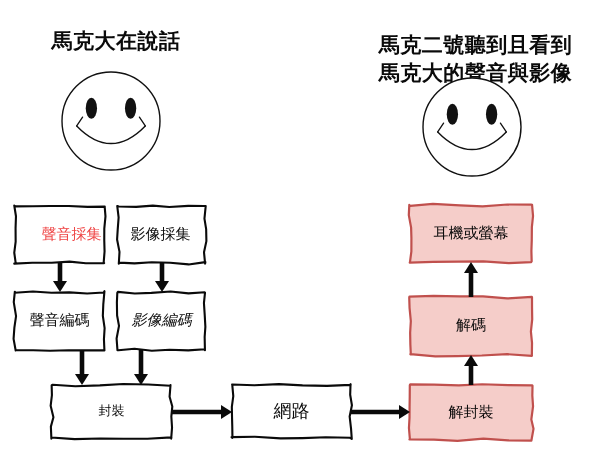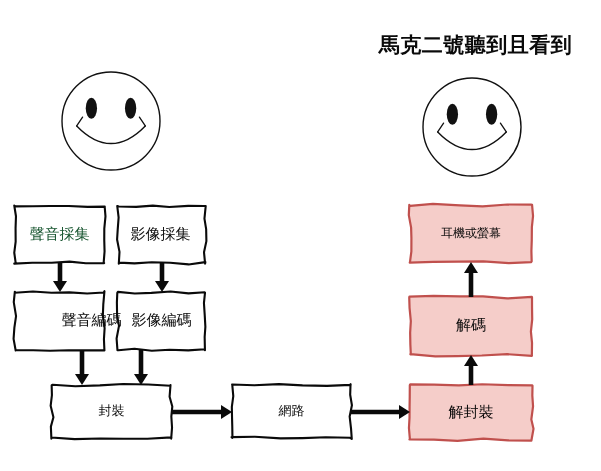--- a/index.html
+++ b/index.html
@@ -54,23 +54,27 @@
     text-align: center;
     pointer-events: none;
   }
   svg { display: block; }
 </style>
 </head>
 <body>
 
 <div id="stage">
 
+  <div class="title-text" id="title-left">
+    <span class="title-line">馬克大在說話</span>
+  </div>
 
   <div class="title-text" id="title-right">
     <span class="title-line">馬克二號聽到且看到</span>
+    <span class="title-line">馬克大的聲音與影像</span>
   </div>
 
   <svg id="gfx" width="601" height="471" viewBox="0 0 601 471" style="position:absolute;left:0;top:0;">
       <g>
         <circle cx="111" cy="121" r="49" fill="#ffffff" stroke="#111111" stroke-width="1.4"></circle>
         <ellipse cx="91.4" cy="108.26" rx="5.635000000000001" ry="10.535" fill="#111111"></ellipse>
         <ellipse cx="130.6" cy="108.26" rx="5.635000000000001" ry="10.535" fill="#111111"></ellipse>
         <path d="M 76.7 125.9 Q 111 161.18 145.3 125.9" fill="none" stroke="#111111" stroke-width="1.4" stroke-linecap="round"></path>
         <path d="M 76.7 125.9 L 82.58 117.08000000000001" fill="none" stroke="#111111" stroke-width="1.3" stroke-linecap="round"></path>
         <path d="M 145.3 125.9 L 139.42000000000002 117.08000000000001" fill="none" stroke="#111111" stroke-width="1.3" stroke-linecap="round"></path>
@@ -120,24 +124,24 @@
         <line x1="471" y1="385" x2="471" y2="366" stroke="#0a0a0a" stroke-width="4.6" stroke-linecap="butt"></line>
         <polygon points="464,366 478,366 471,355" fill="#0a0a0a"></polygon>
       </g>
       <g>
         <line x1="471" y1="297" x2="471" y2="273" stroke="#0a0a0a" stroke-width="4.6" stroke-linecap="butt"></line>
         <polygon points="464,273 478,273 471,262" fill="#0a0a0a"></polygon>
       </g>
     </svg>
 
   <div id="labels">
-      <div class="box-label" style="left: 15px; top: 222.8px; width: 89px; font-size: 15px; line-height: 22.5px; color: #14532d;">聲音採集</div>
+      <div class="box-label" style="left: 15px; top: 222.8px; width: 89px; font-size: 15px; line-height: 22.5px; color: #ef4444; padding-left: 12px;">聲音採集</div>
       <div class="box-label" style="left: 118px; top: 222.8px; width: 85px; font-size: 15px; line-height: 22.5px; color: rgb(10, 10, 10);">影像採集</div>
-      <div class="box-label" style="left: 15px; top: 309.3px; width: 89px; font-size: 15px; line-height: 22.5px; color: rgb(10, 10, 10); margin-left: 32px;">聲音編碼</div>
-      <div class="box-label" style="left: 118px; top: 309.3px; width: 87px; font-size: 15px; line-height: 22.5px; color: rgb(10, 10, 10);">影像編碼</div>
+      <div class="box-label" style="left: 15px; top: 309.3px; width: 89px; font-size: 15px; line-height: 22.5px; color: rgb(10, 10, 10);">聲音編碼</div>
+      <div class="box-label" style="left: 118px; top: 309.3px; width: 87px; font-size: 15px; line-height: 22.5px; color: rgb(10, 10, 10); font-style: italic;">影像編碼</div>
       <div class="box-label" style="left: 52px; top: 399.8px; width: 119px; font-size: 13px; line-height: 22.5px; color: rgb(10, 10, 10);">封裝</div>
-      <div class="box-label" style="left: 232px; top: 399.8px; width: 119px; font-size: 13px; line-height: 22.5px; color: rgb(10, 10, 10);">網路</div>
+      <div class="box-label" style="left: 232px; top: 399.8px; width: 119px; font-size: 18px; line-height: 22.5px; color: rgb(10, 10, 10);">網路</div>
       <div class="box-label" style="left: 410px; top: 400.8px; width: 122px; font-size: 15px; line-height: 22.5px; color: rgb(10, 10, 10); font-family: Liberation Serif, serif;">解封裝</div>
       <div class="box-label" style="left: 410px; top: 314.3px; width: 122px; font-size: 15px; line-height: 22.5px; color: rgb(10, 10, 10);">解碼</div>
-      <div class="box-label" style="left: 410px; top: 221.8px; width: 122px; font-size: 12px; line-height: 22.5px; color: rgb(10, 10, 10);">耳機或螢幕</div>
+      <div class="box-label" style="left: 410px; top: 221.8px; width: 122px; font-size: 15px; line-height: 22.5px; color: rgb(10, 10, 10);">耳機或螢幕</div>
     </div>
 
 </div>
 
 </body></html>

